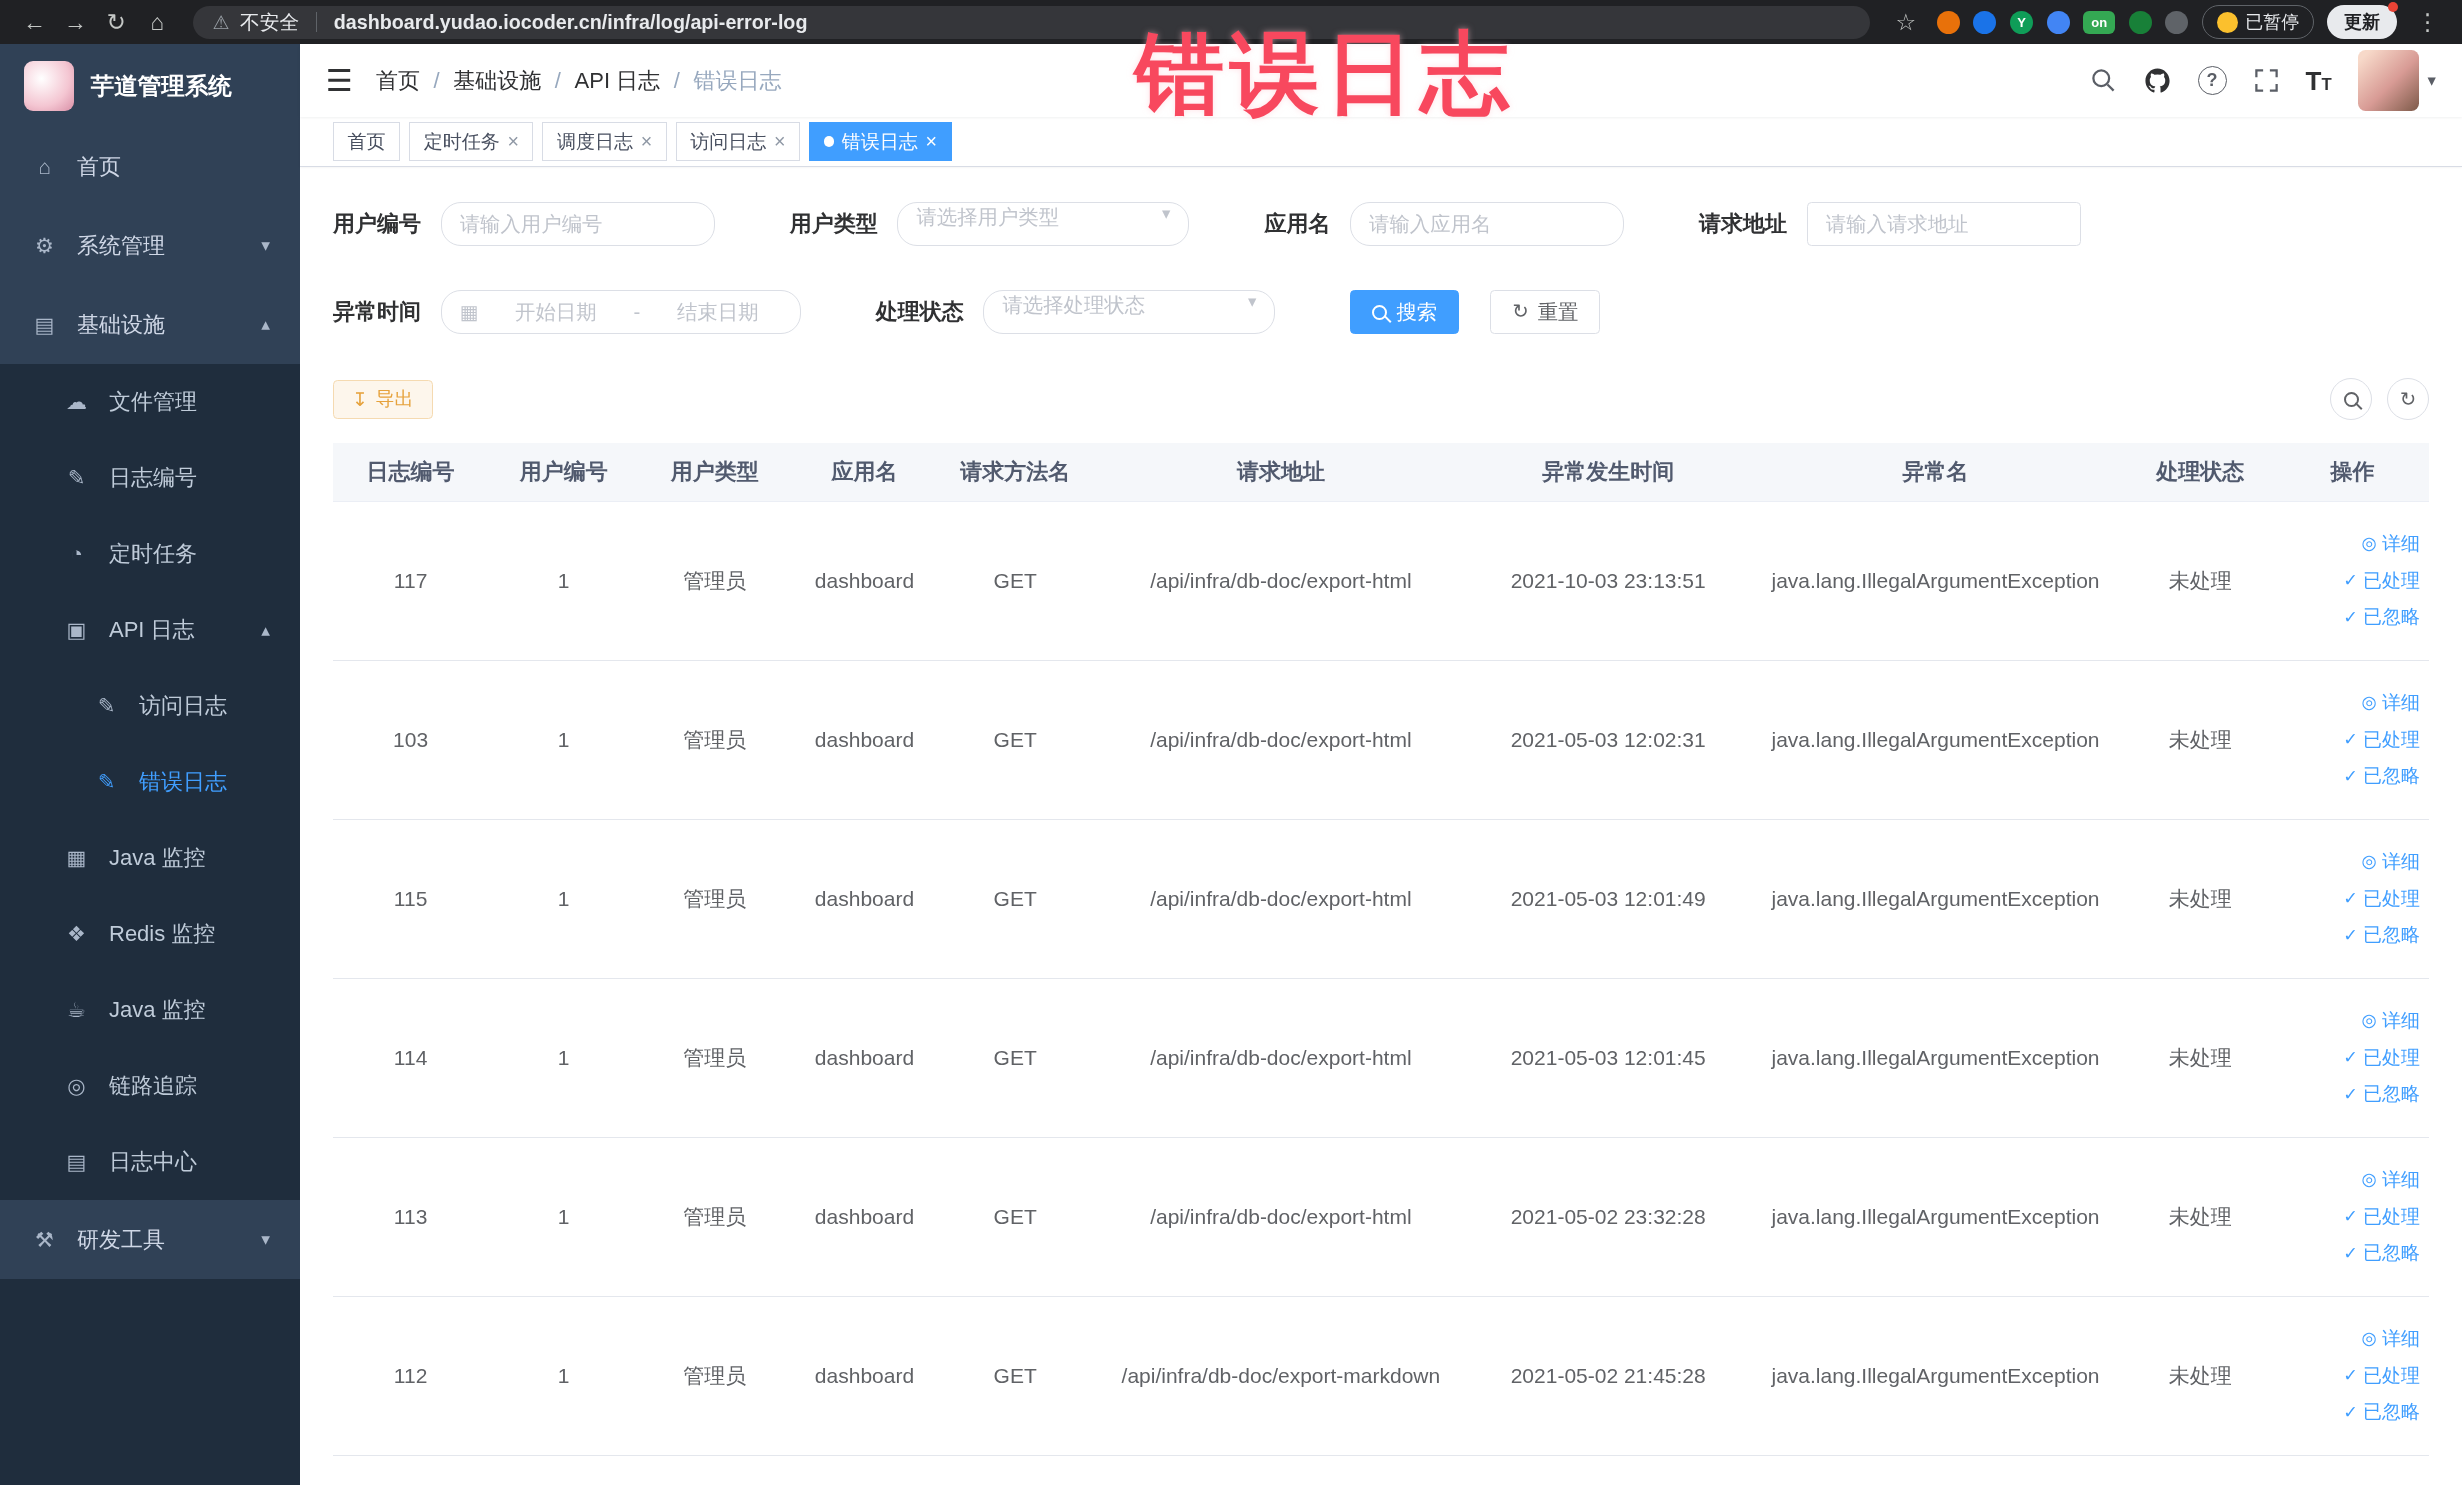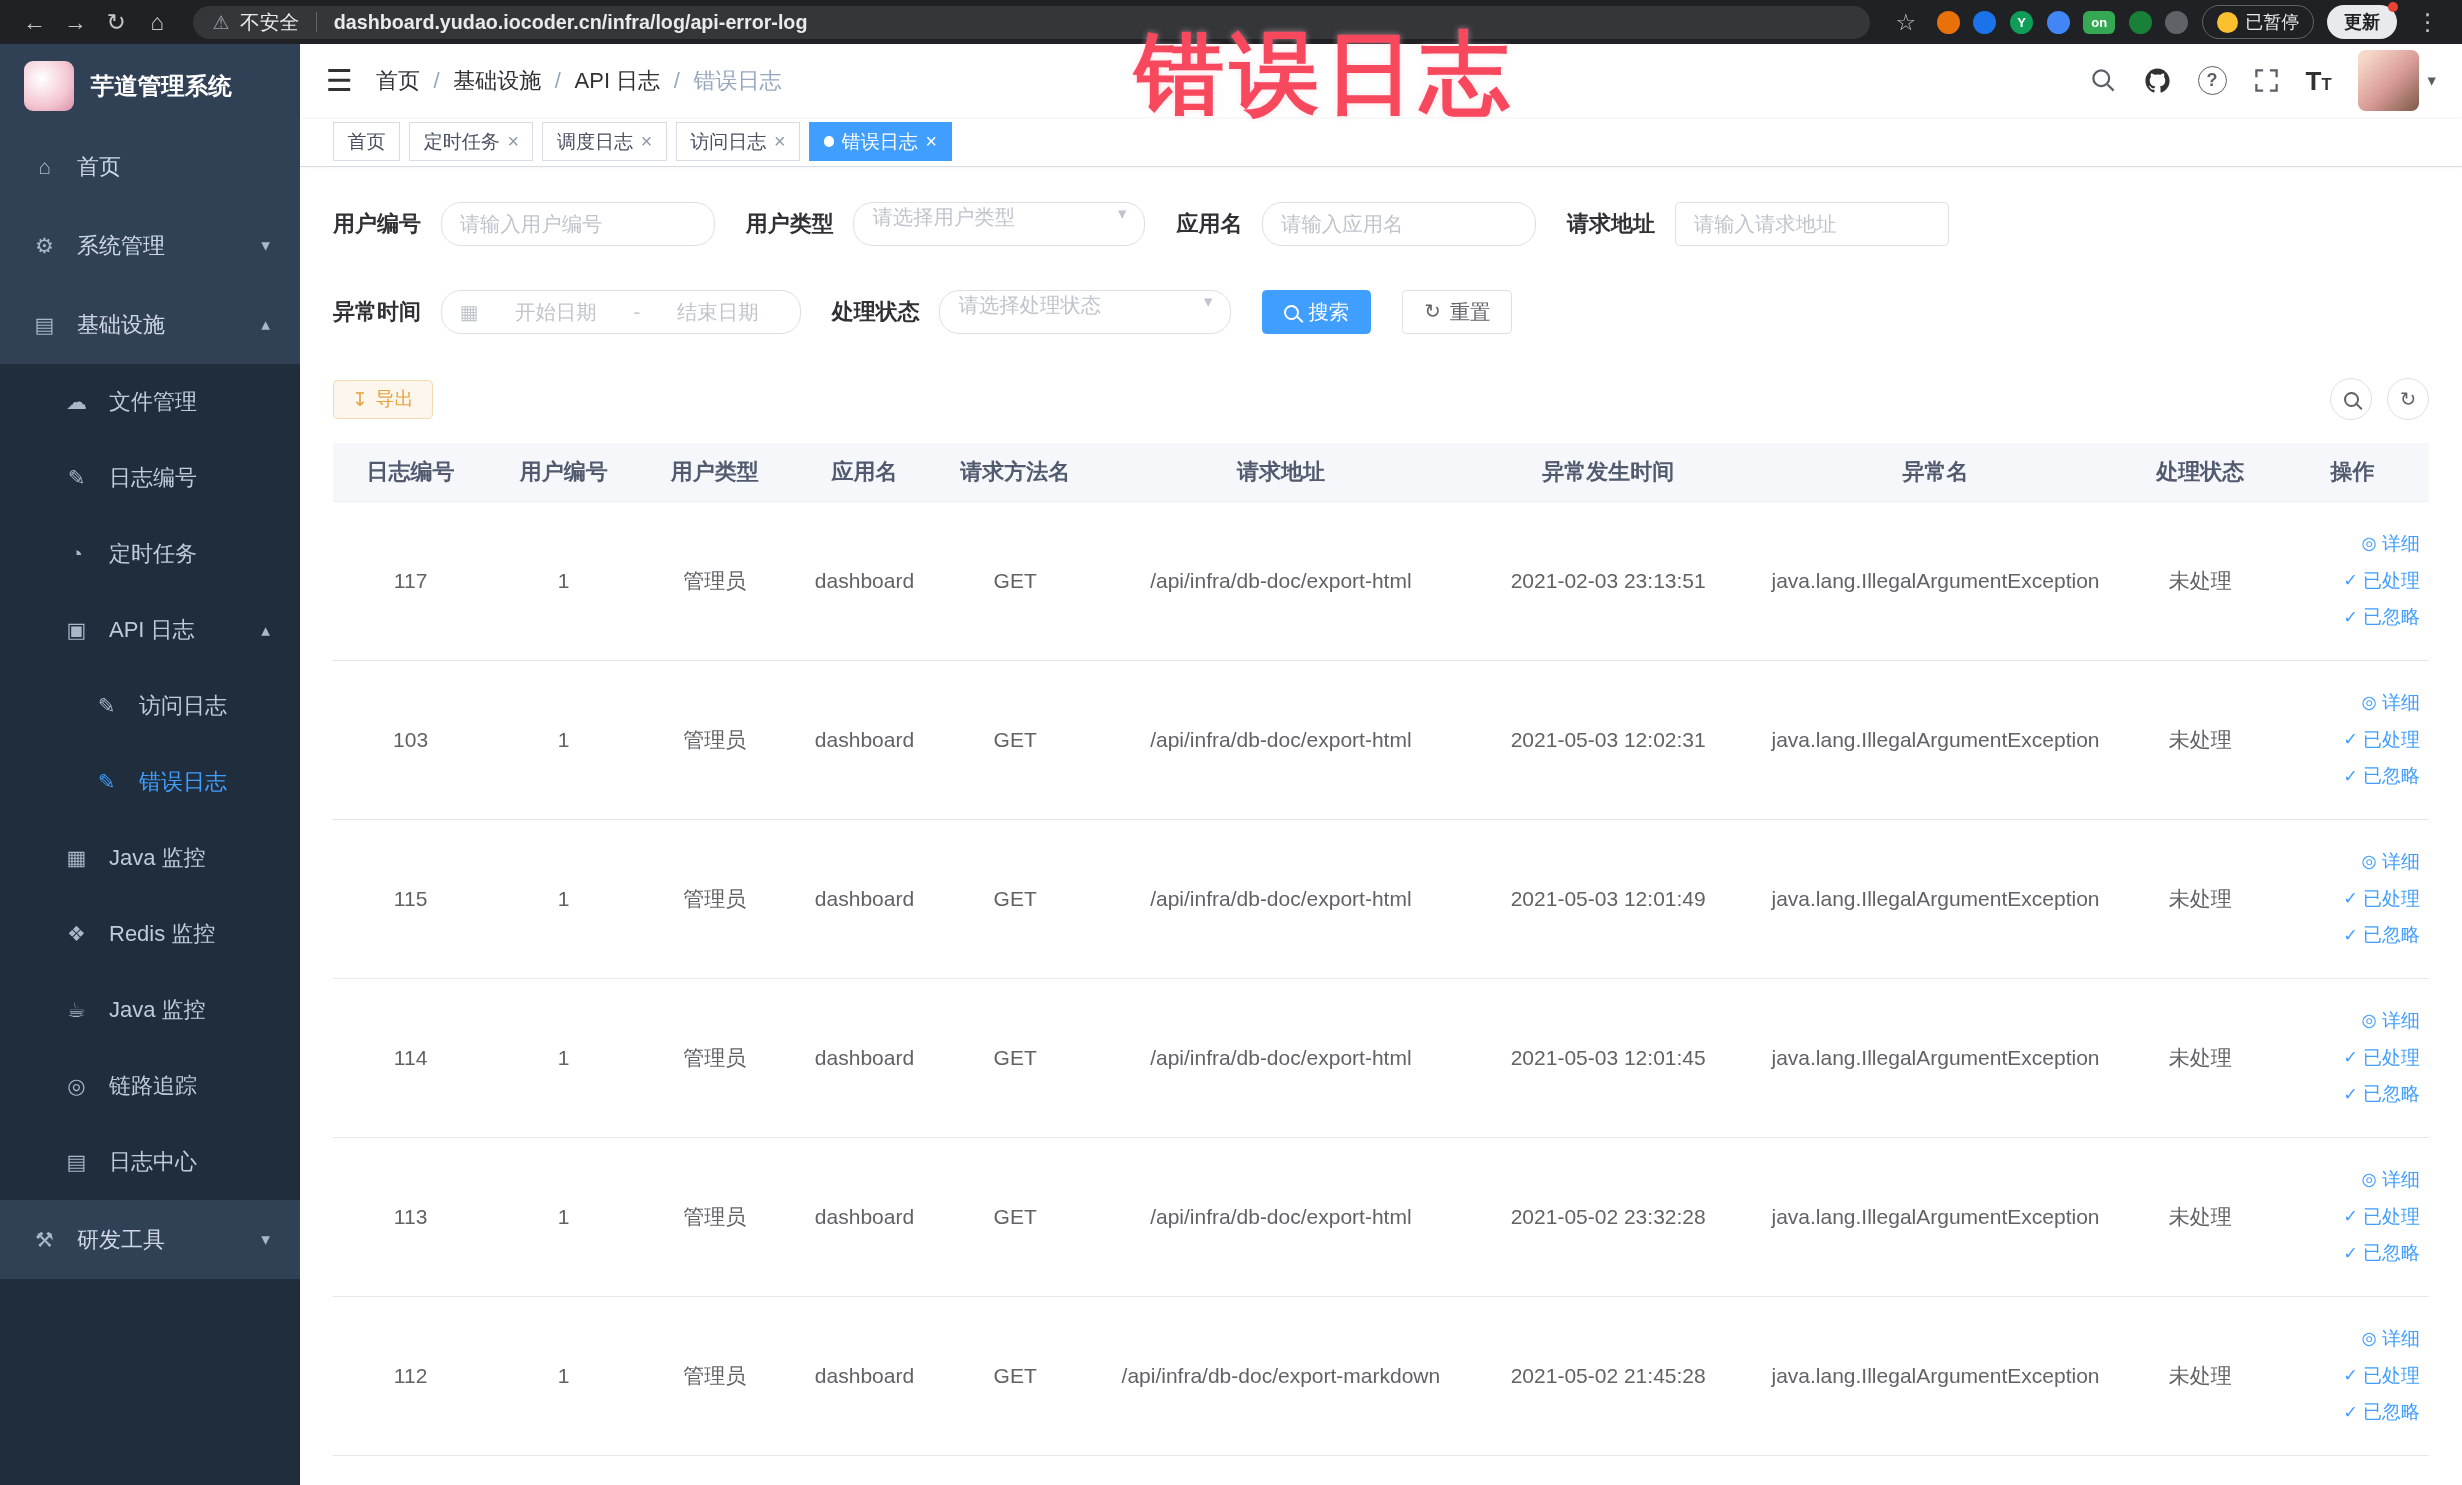--- a/index.html
+++ b/index.html
@@ -77,21 +77,21 @@
   .tag.active { background:#409eff; border-color:#409eff; color:#fff; }
   .tag.active .tclose { color:#fff; }
   .tdot { width:10.6px; height:10.6px; border-radius:50%; background:#fff; }
 
   
   .content { flex:1; padding:35px 33px 0; background:#fff; overflow:hidden; }
   .filter-row { display:flex; align-items:center; margin-bottom:44px; flex-wrap:nowrap; }
   .f-label { font-size:22px; font-weight:700; color:#303133; margin-right:19.7px; white-space:nowrap; }
   .f-input { height:44px; border:0.8px solid #dcdfe6; border-radius:4.5px; padding:0 18px; font-size:20.4px;
              color:#606266; width:274px; background:#fff; font-family:inherit; }
-  .f-gap { margin-right:31px;border-radius:20px; }
+  .f-gap { margin-right:75px;border-radius:20px; }
   input.f-input::placeholder { color:#c0c4cc; }
   .f-select { display:flex; justify-content:space-between; width:292px; cursor:pointer; }
   .sel-ph { color:#c0c4cc; }
   .sel-caret { color:#c0c4cc; font-size:16.7px; }
   .date-range { display:flex; align-items:center; width:360px; gap:13.6px; cursor:pointer; }
   .cal-icon { color:#c0c4cc; font-size:19.7px; }
   .d-ph { color:#c0c4cc; flex:1; text-align:center; }
   .d-sep { color:#c0c4cc; }
   .btn { height:44px; border-radius:4.5px; font-size:20.4px; display:inline-flex; align-items:center;
          gap:9px; padding:0 21px; cursor:pointer; border:0.8px solid transparent; font-family:inherit; }
@@ -381,21 +381,21 @@
             </tr>
           </thead>
           <tbody>
             <tr>
               <td>117</td>
               <td>1</td>
               <td>管理员</td>
               <td>dashboard</td>
               <td>GET</td>
               <td>/api/infra/db-doc/export-html</td>
-              <td>2021-02-03 23:13:51</td>
+              <td>2021-10-03 23:13:51</td>
               <td>java.lang.IllegalArgumentException</td>
               <td>未处理</td>
               <td>
                 <div class="actions">
                   <span class="action-link">
                       <span class="ic">◎</span>
                       <span>详细</span>
                     </span>
                   <span class="action-link">
                       <span class="ic">✓</span>

